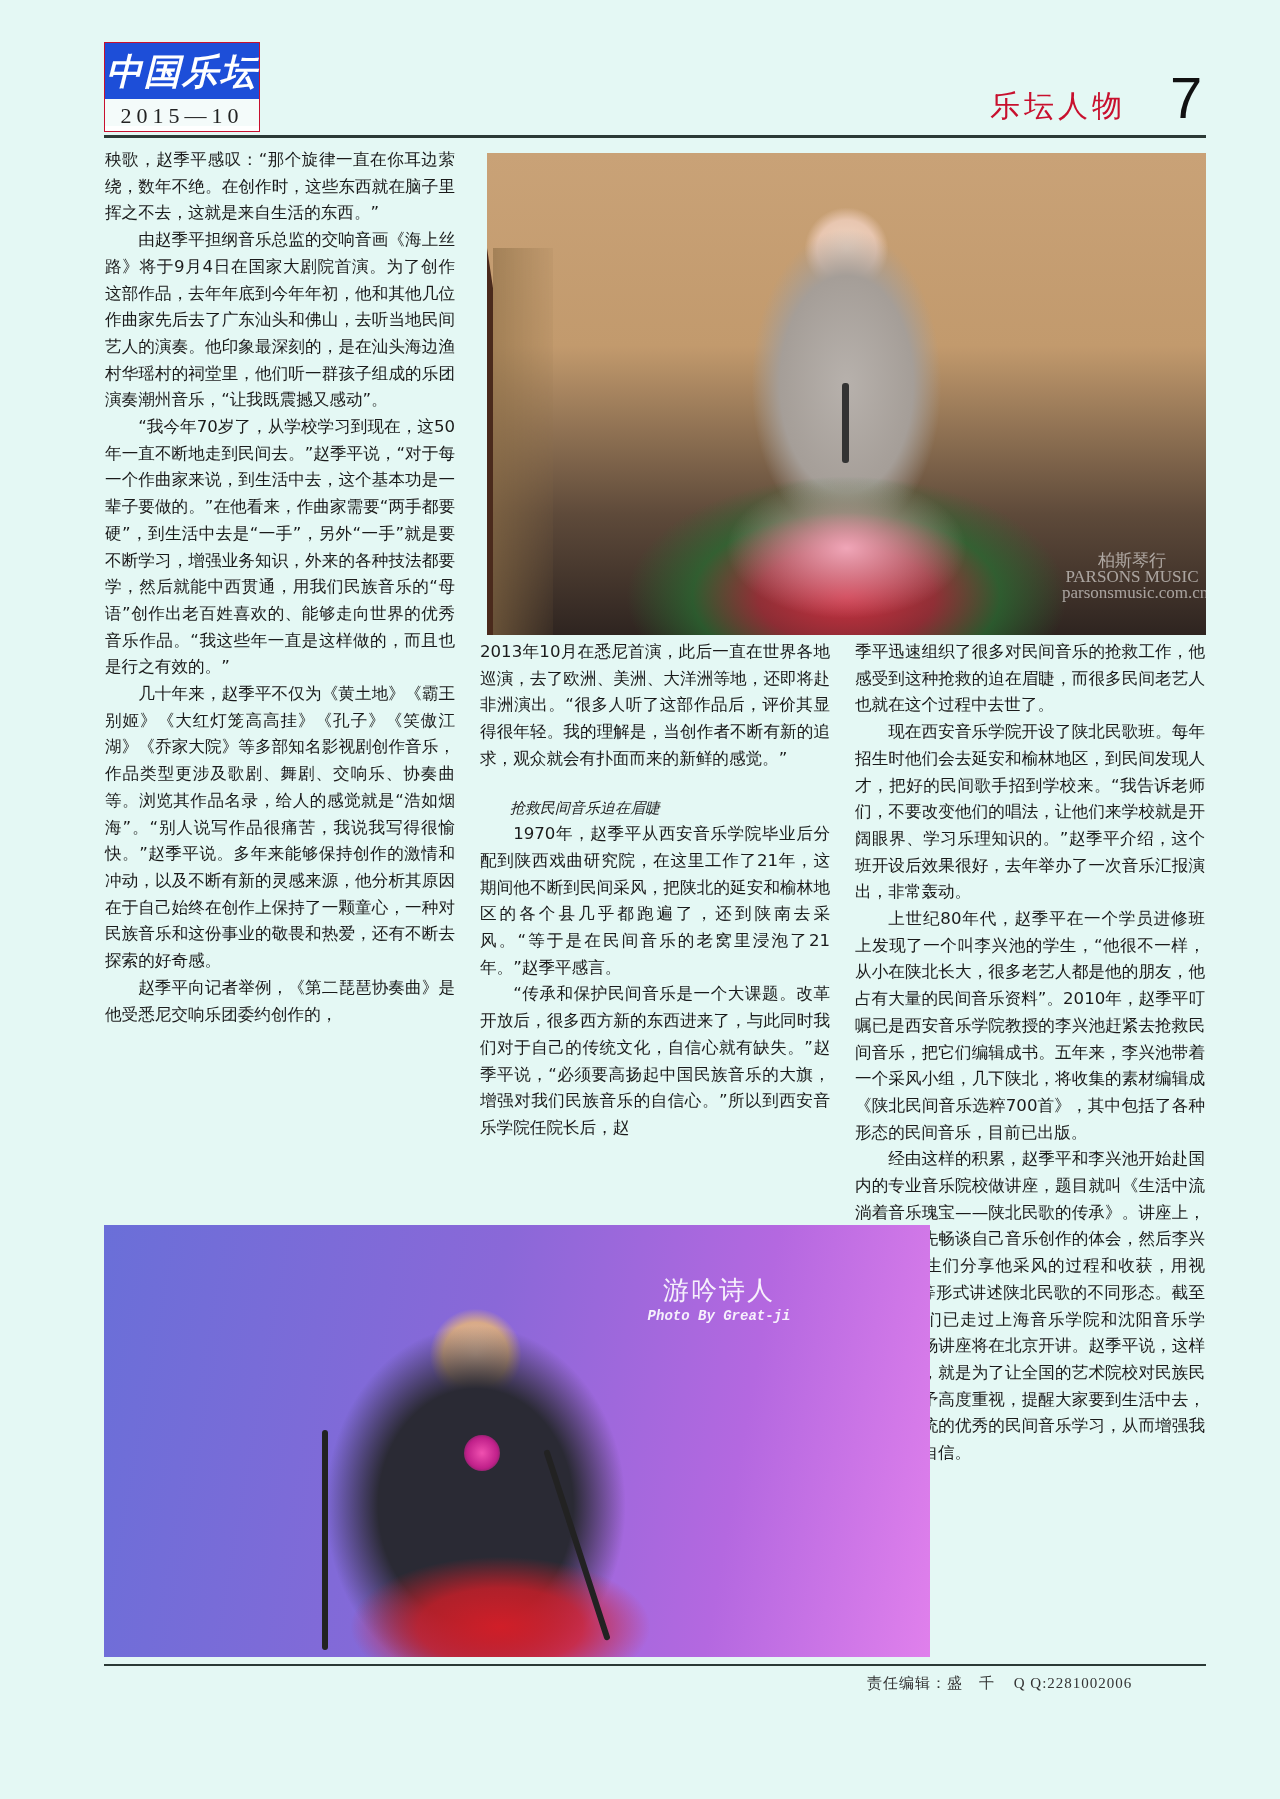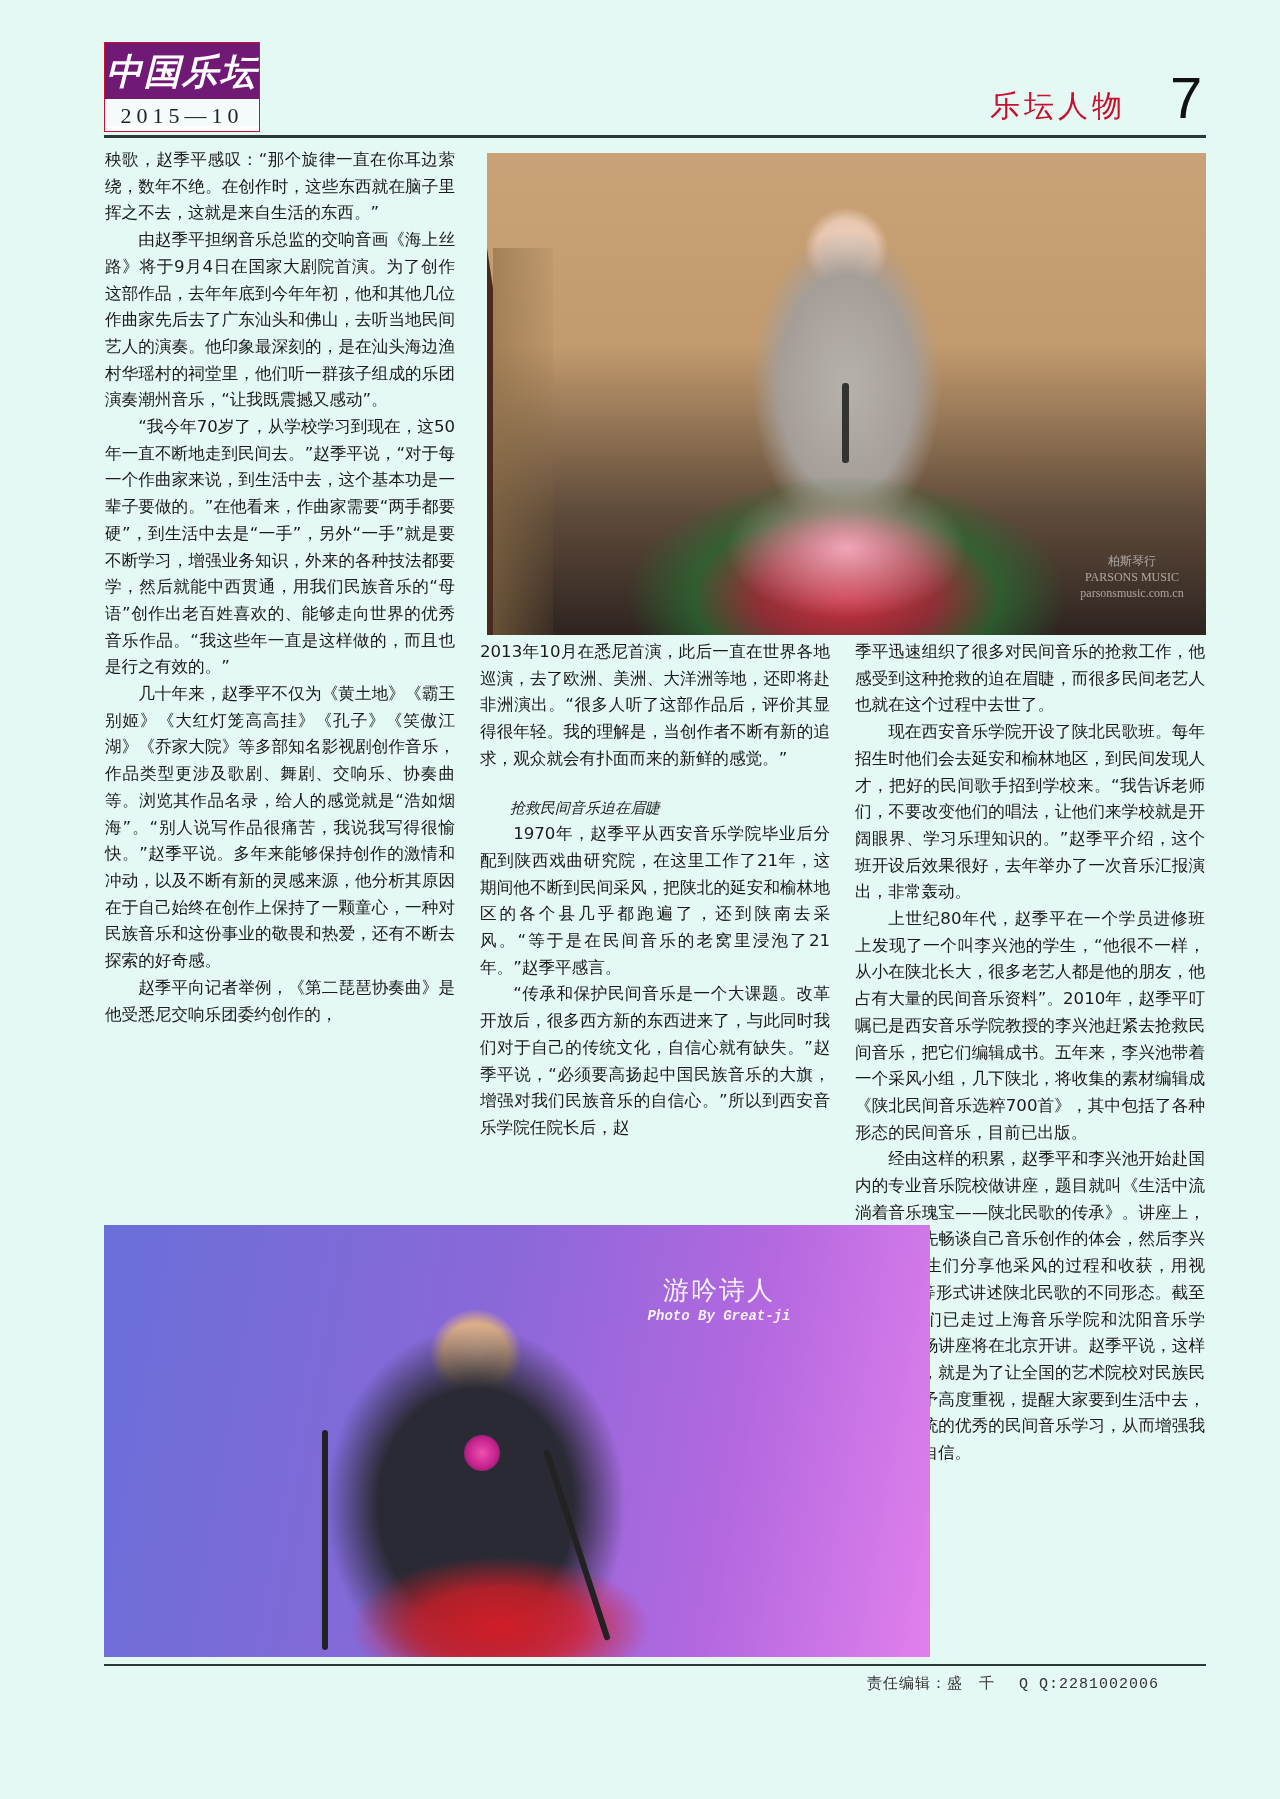--- a/index.html
+++ b/index.html
@@ -5,21 +5,21 @@
   html, body { margin: 0; padding: 0; }
   body {
     width: 1280px; height: 1799px; position: relative; overflow: hidden;
     background: #e4f8f4;
     font-family: "DejaVu Sans", "Liberation Sans", sans-serif;
     color: #1a1a1a;
   }
   .abs { position: absolute; }
   
   .logo { left: 104px; top: 42px; width: 156px; height: 90px; border: 1px solid #c8102e; box-sizing: border-box; background: #fff; }
-  .logo-top { position: absolute; left: 0; top: 0; width: 100%; height: 56px; background: #701a75; color: #fff; font-family: "DejaVu Serif", serif; font-size: 36px; font-weight: bold; font-style: italic; line-height: 56px; text-align: center; letter-spacing: 2px; }
+  .logo-top { position: absolute; left: 0; top: 0; width: 100%; height: 56px; background: #1d4ed8; color: #fff; font-family: "DejaVu Serif", serif; font-size: 36px; font-weight: bold; font-style: italic; line-height: 56px; text-align: center; letter-spacing: 2px; }
   .logo-date { position: absolute; left: 0; top: 56px; width: 100%; height: 27px; background: #f4fbfa; color: #222; font-family: "Liberation Serif", serif; font-size: 22px; line-height: 33px; text-align: center; letter-spacing: 5px; }
   .section-title { left: 990px; top: 86px; font-family: "DejaVu Serif", serif; color: #c8102e; font-size: 30px; letter-spacing: 4px; }
   .page-num { left: 1170px; top: 66px; font-family: "Liberation Sans", sans-serif; color: #111; font-size: 58px; line-height: 64px; }
   .rule { background: #2b3a36; }
   
   .col { font-size: 16.6px; line-height: 26.7px; text-align: justify; word-break: break-all; }
   .col p { margin: 0; }
   .col p.indent { text-indent: 2em; }
   .subhead { font-family: "DejaVu Serif", serif; font-style: italic; font-size: 15px; color: #222; text-indent: 2em; margin: 22px 0 0 0 !important; line-height: 26.7px; }
   
@@ -37,22 +37,22 @@
     left: 104px; top: 1225px; width: 826px; height: 432px;
     background:
       radial-gradient(ellipse 150px 70px at 48% 93%, #d01e28 0%, rgba(208,30,40,0.8) 55%, rgba(208,30,40,0) 100%),
       radial-gradient(ellipse 150px 180px at 45% 65%, #2a2a34 0%, #2a2a34 65%, rgba(42,42,52,0) 100%),
       radial-gradient(circle 46px at 45% 30%, #e8c0a0 0%, #d8aa88 70%, rgba(216,170,136,0) 100%),
       linear-gradient(100deg, #6a6fd8 0%, #8a68d8 45%, #b468e0 75%, #e080ec 100%);
   }
   .wm { color: rgba(255,255,255,0.9); text-align: center; }
   .wm-cn { font-family: "DejaVu Serif", serif; font-size: 26px; letter-spacing: 2px; }
   .wm-en { font-family: Liberation Mono, monospace; font-weight: bold; font-style: italic; font-size: 14px; }
-  .wm2 { color: rgba(255,255,255,0.55); font-family: "Liberation Serif", serif; font-size: 12px; text-align: center; line-height: 16px; }
-  .footer { left: 867px; top: 1674px; font-family: Liberation Mono, monospace; font-size: 15px; color: #333; letter-spacing: 1px; }
+  .wm2 { color: rgba(255,255,255,0.55); font-family: "Liberation Serif", serif; font-size: 17px; text-align: center; line-height: 16px; }
+  .footer { left: 867px; top: 1674px; font-family: Liberation Serif, serif; font-size: 15px; color: #333; letter-spacing: 1px; }
 </style>
 </head>
 <body>
 
 <div class="abs logo">
   <div class="logo-top">中国乐坛</div>
   <div class="logo-date">2015—10</div>
 </div>
 <div class="abs section-title">乐坛人物</div>
 <div class="abs page-num">7</div>

